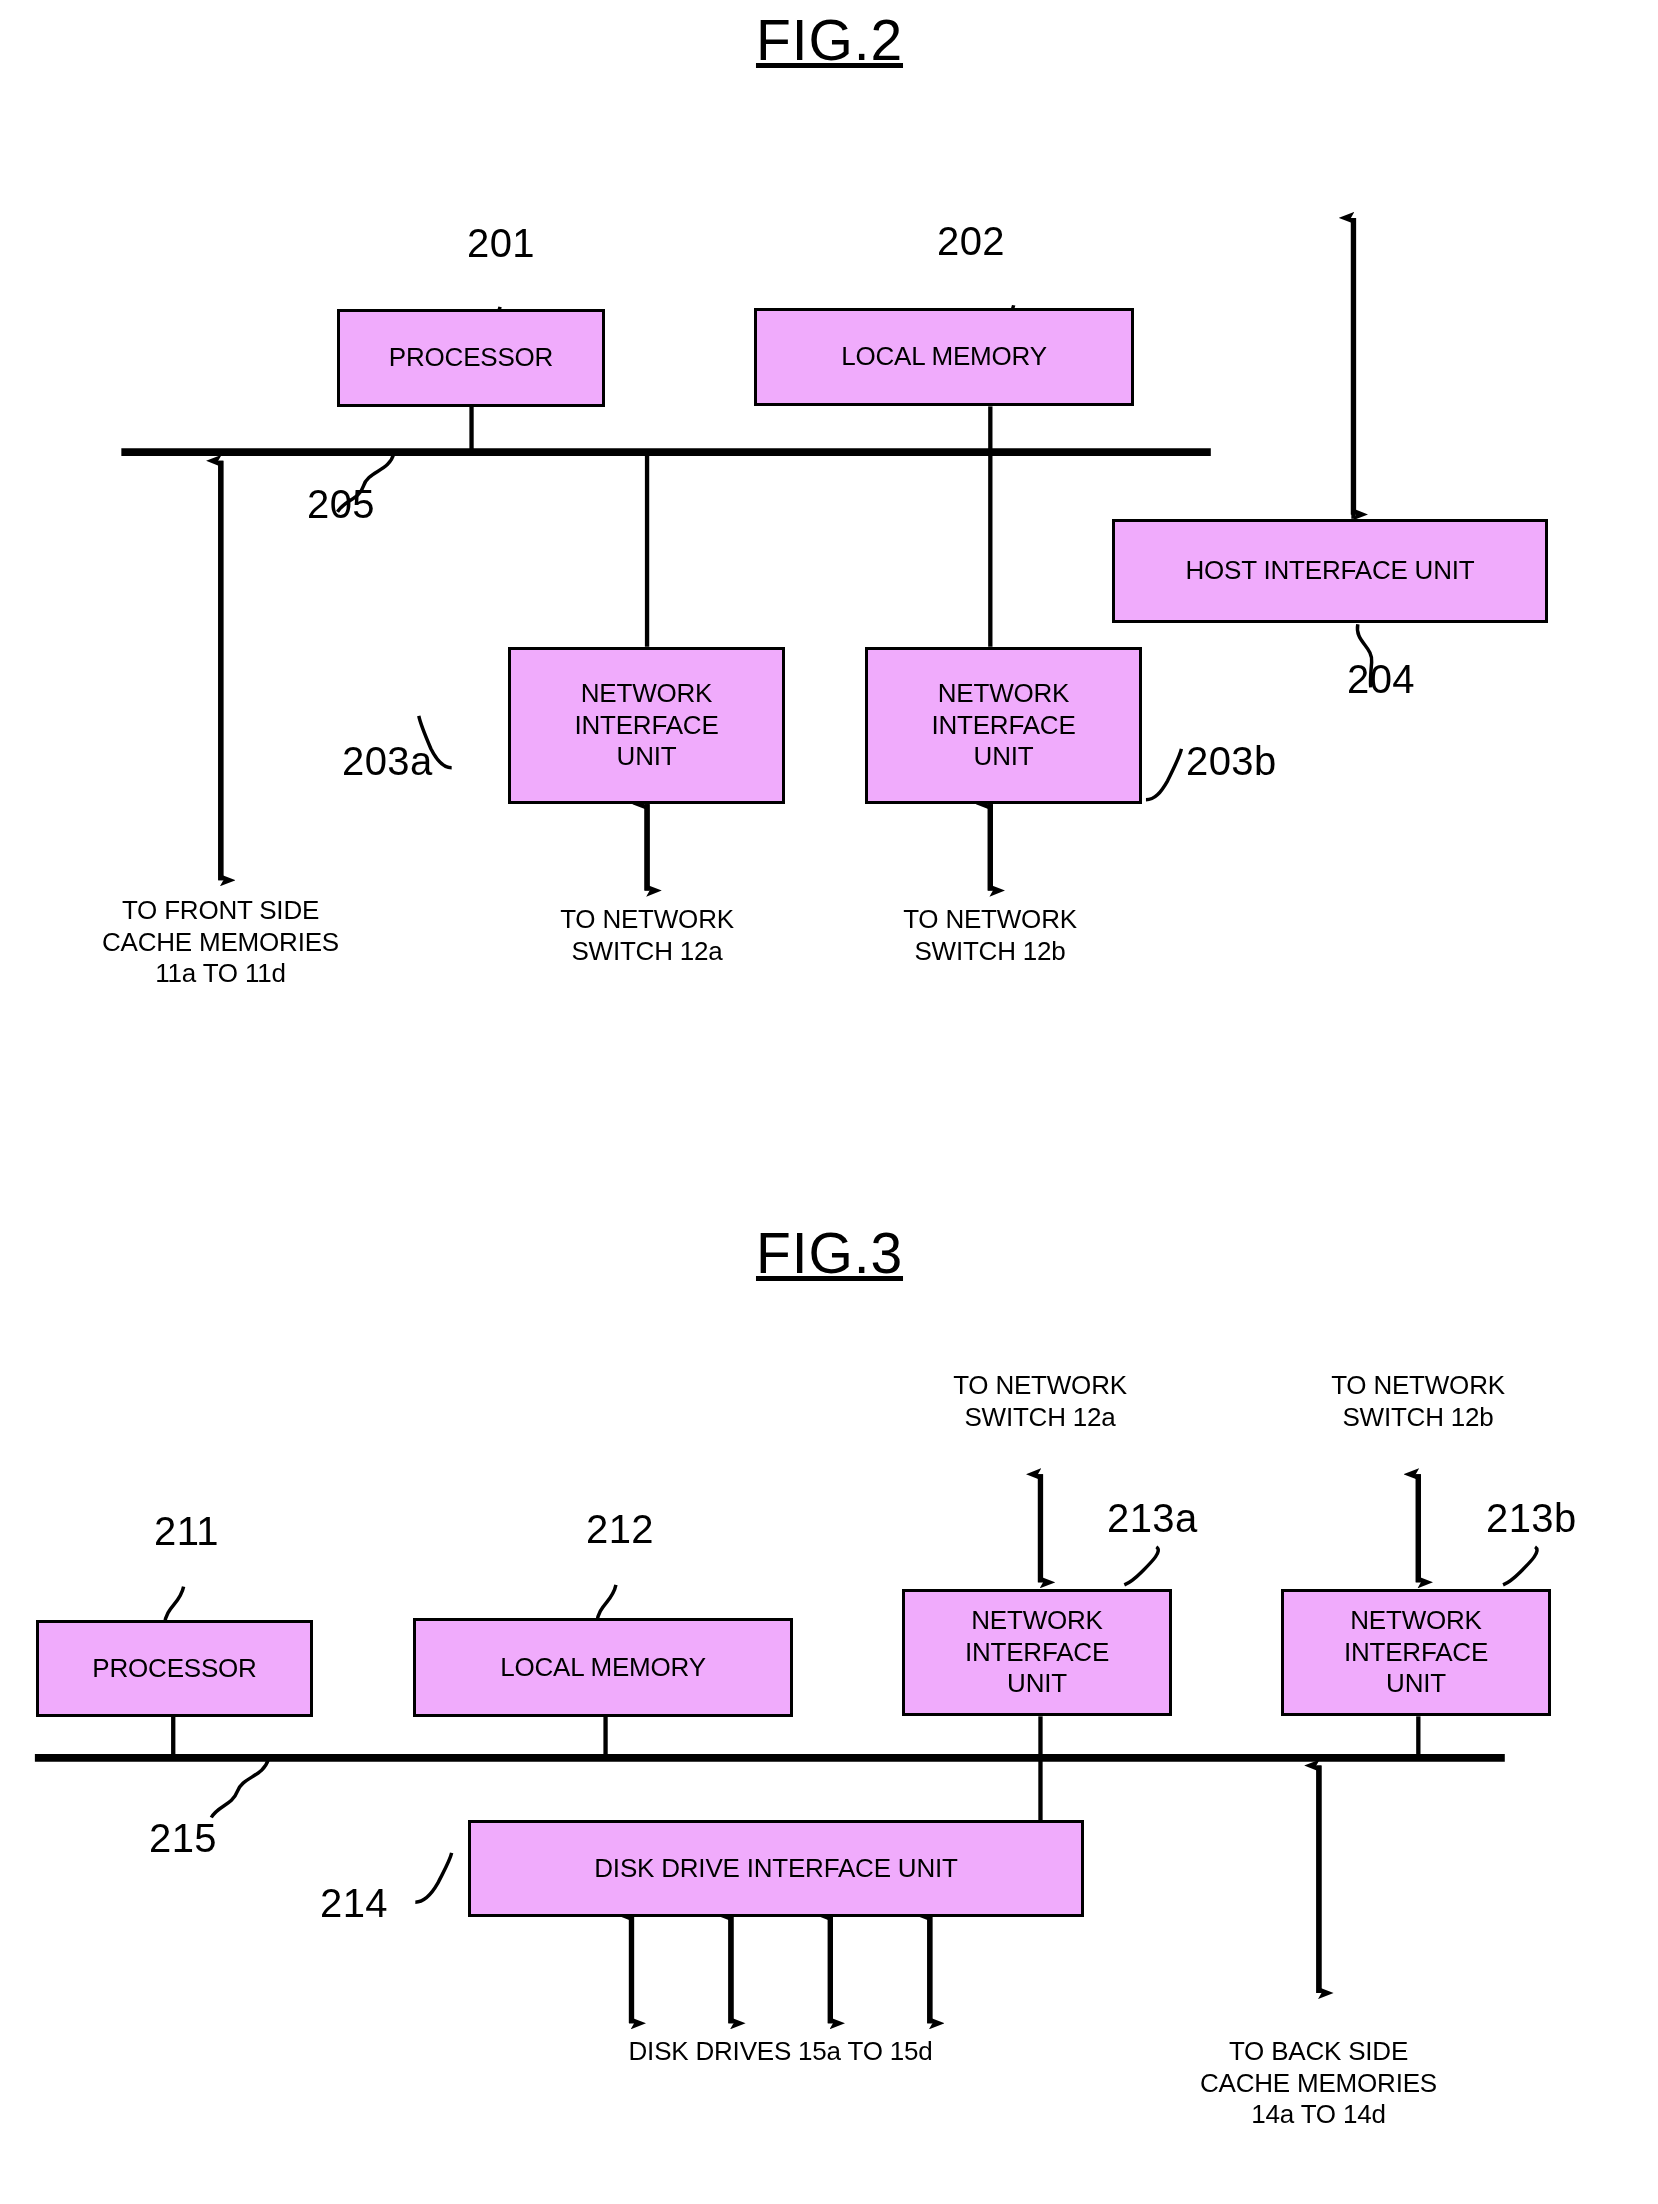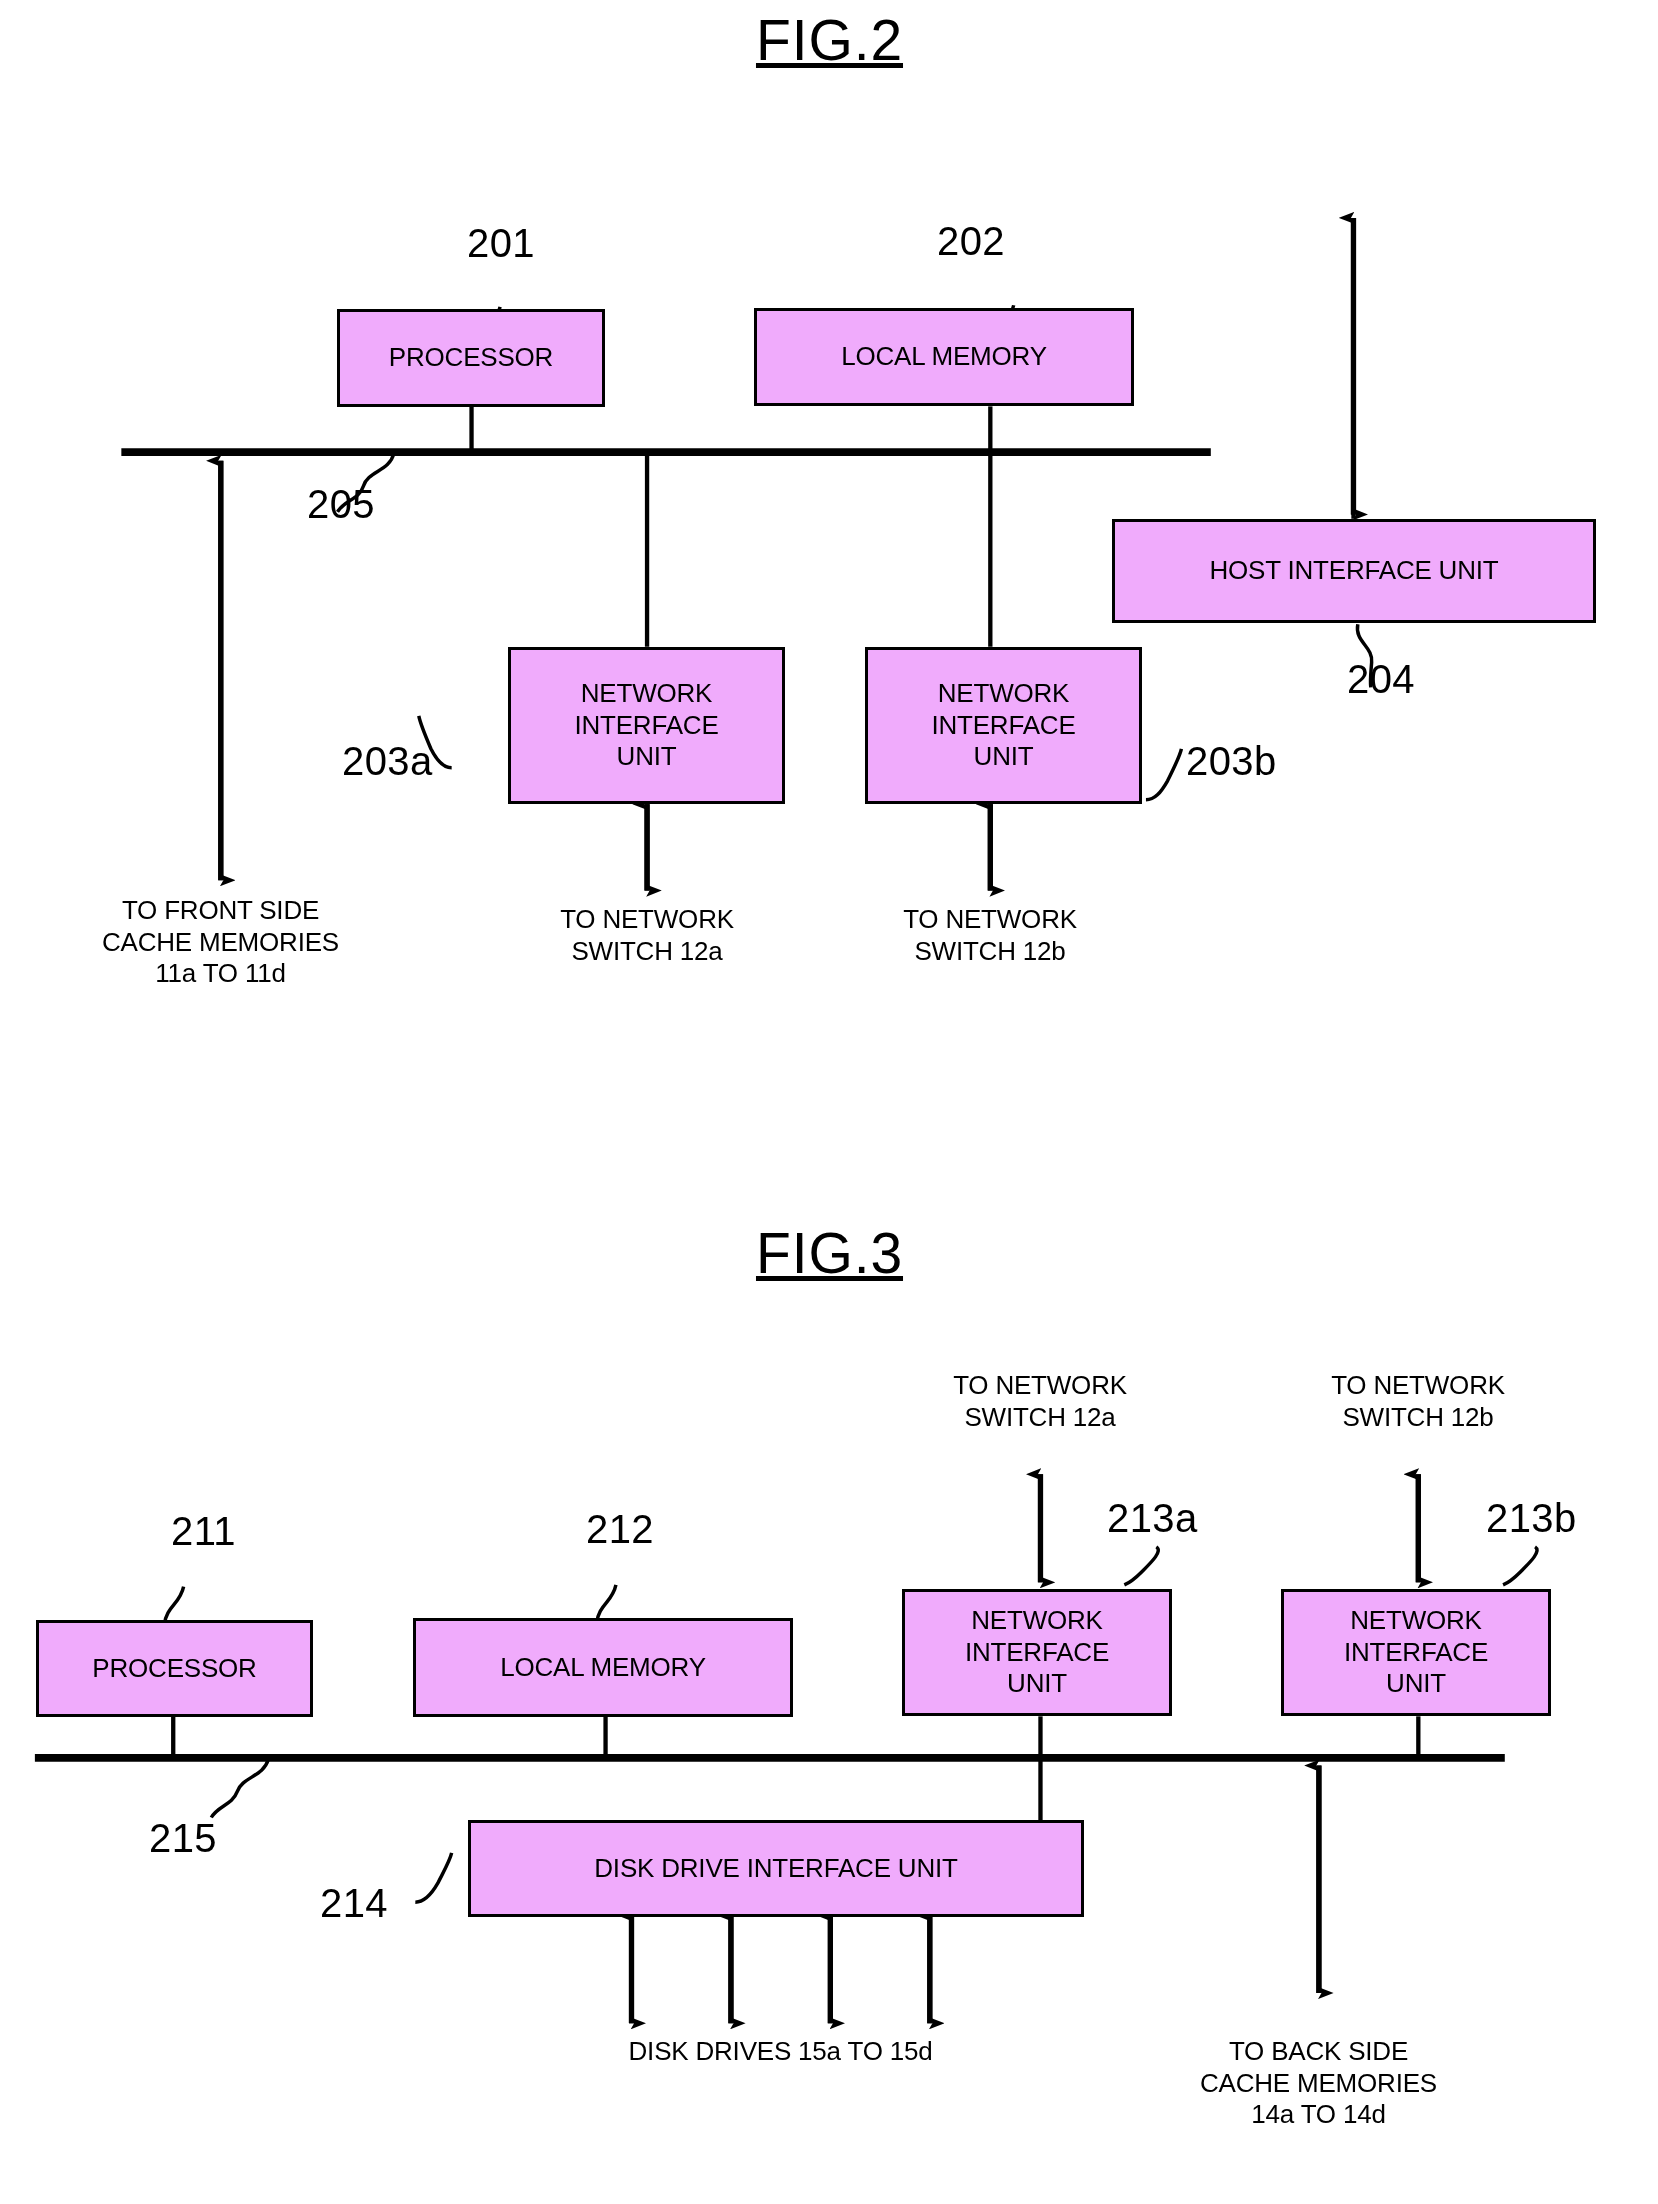--- a/index.html
+++ b/index.html
@@ -202,21 +202,21 @@
     <span>INTERFACE</span>
     <span>UNIT</span>
   </div>
 
   <div class="box" style="left:865px; top:647px; width:277px; height:157px; flex-direction:column;">
     <span>NETWORK</span>
     <span>INTERFACE</span>
     <span>UNIT</span>
   </div>
 
-  <div class="box" style="left:1112px; top:519px; width:484px; height:104px;">
+  <div class="box" style="left:1112px; top:519px; width:436px; height:104px;">
     <span class="inner">HOST INTERFACE UNIT</span>
   </div>
 
   <div class="ref" style="left:467px; top:221px;">201</div>
   <div class="ref" style="left:937px; top:219px;">202</div>
   <div class="ref" style="left:342px; top:739px;">203a</div>
   <div class="ref" style="left:1186px; top:739px;">203b</div>
   <div class="ref" style="left:1347px; top:657px;">204</div>
   <div class="ref" style="left:307px; top:482px;">205</div>
 
@@ -256,21 +256,21 @@
   <div class="box" style="left:1281px; top:1589px; width:270px; height:127px; flex-direction:column;">
     <span>NETWORK</span>
     <span>INTERFACE</span>
     <span>UNIT</span>
   </div>
 
   <div class="box" style="left:468px; top:1820px; width:616px; height:97px;">
     <span class="inner">DISK DRIVE INTERFACE UNIT</span>
   </div>
 
-  <div class="ref" style="left:154px; top:1509px;margin-left:17px;">211</div>
+  <div class="ref" style="left:154px; top:1509px;">211</div>
   <div class="ref" style="left:586px; top:1507px;">212</div>
   <div class="ref" style="left:1107px; top:1496px;">213a</div>
   <div class="ref" style="left:1486px; top:1496px;">213b</div>
   <div class="ref" style="left:320px; top:1881px;">214</div>
   <div class="ref" style="left:149px; top:1816px;">215</div>
 
   <div class="caption" style="left:867px; top:1370px; width:346px;">
     <span class="ln">TO NETWORK</span>
     <span class="ln">SWITCH 12a</span>
   </div>

